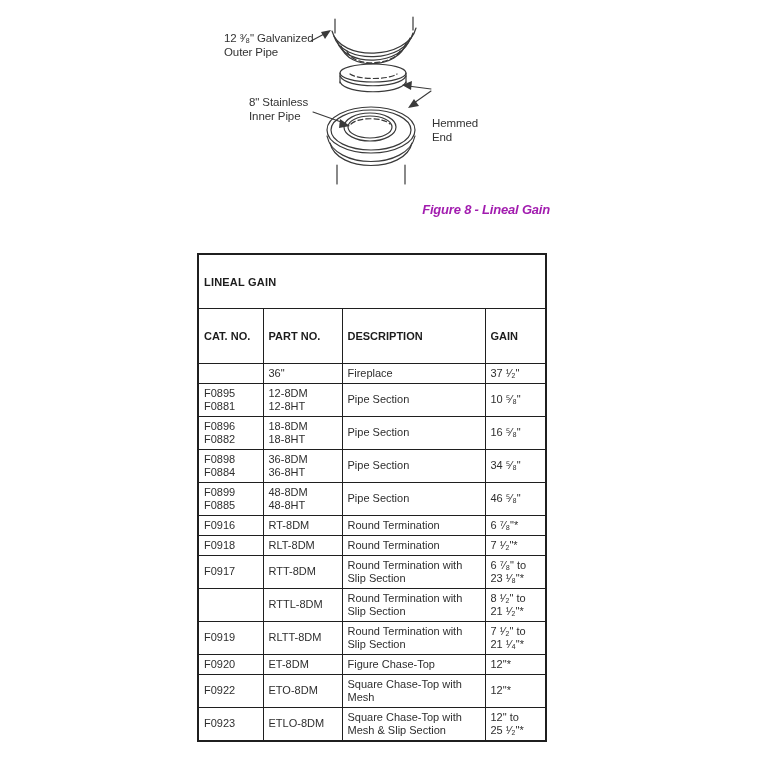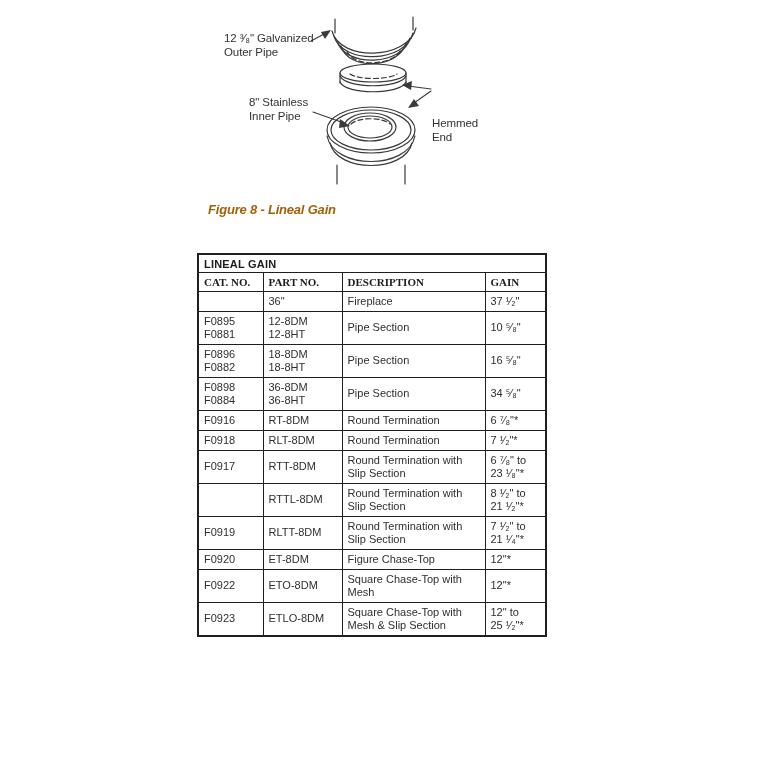--- a/index.html
+++ b/index.html
@@ -11,42 +11,42 @@
   }
   .page{position:relative;width:765px;height:765px;background:#fff;overflow:hidden;}
 
   
   .diagram-svg{position:absolute;left:200px;top:0;width:310px;height:192px;}
   .lbl{position:absolute;font-size:11.5px;line-height:14px;color:#333;letter-spacing:-0.1px;}
   .lbl-outer{left:224px;top:31px;}
   .lbl-inner{left:249px;top:95px;}
   .lbl-hemmed{left:432px;top:79px;margin-top:37px;}
   .caption{
-    position:absolute;left:208px;top:202px;width:350px;
-    text-align:left;font-weight:bold;font-style:italic;
-    font-size:13px;color:#a16207;letter-spacing:-0.2px;
+    position:absolute;left:200px;top:202px;width:350px;
+    text-align:right;font-weight:bold;font-style:italic;
+    font-size:13px;color:#a21caf;letter-spacing:-0.2px;
   }
 
   
   table.gain{
     position:absolute;left:197px;top:253px;width:348px;
     border-collapse:collapse;table-layout:fixed;
     font-size:11px;color:#2e2e2e;
   }
   table.gain,table.gain th,table.gain td{border:1px solid #1f1f1f;}
   table.gain{border:2px solid #1f1f1f;}
   table.gain th{
     font-size:11px;font-weight:bold;text-align:left;
-    padding:2px 5px;color:#1c1c1c;white-space:pre-line;
+    padding:20px 5px;color:#1c1c1c;white-space:pre-line;
   }
   .title-row th{
     text-align:center;font-size:11.5px;height:13px;
     border-bottom:2px solid #1f1f1f;letter-spacing:0.2px;
   }
-  .head-row th{border-bottom:2px solid #1f1f1f;height:14px;font-family:Liberation Serif, serif;}
+  .head-row th{border-bottom:2px solid #1f1f1f;height:14px;}
   table.gain td{
     padding:2.5px 5px;vertical-align:middle;text-align:left;
     white-space:pre-line;line-height:13.5px;height:14px;
   }
 </style>
 </head>
 <body>
 
 <div class="page">
 
@@ -154,20 +154,28 @@
         </tr>
         <tr>
           <td>F0898
 F0884</td>
           <td>36-8DM
 36-8HT</td>
           <td>Pipe Section</td>
           <td>34 ⁵⁄₈"</td>
         </tr>
         <tr>
+          <td>F0899
+F0885</td>
+          <td>48-8DM
+48-8HT</td>
+          <td>Pipe Section</td>
+          <td>46 ⁵⁄₈"</td>
+        </tr>
+        <tr>
           <td>F0916</td>
           <td>RT-8DM</td>
           <td>Round Termination</td>
           <td>6 ⁷⁄₈"*</td>
         </tr>
         <tr>
           <td>F0918</td>
           <td>RLT-8DM</td>
           <td>Round Termination</td>
           <td>7 ¹⁄₂"*</td>

